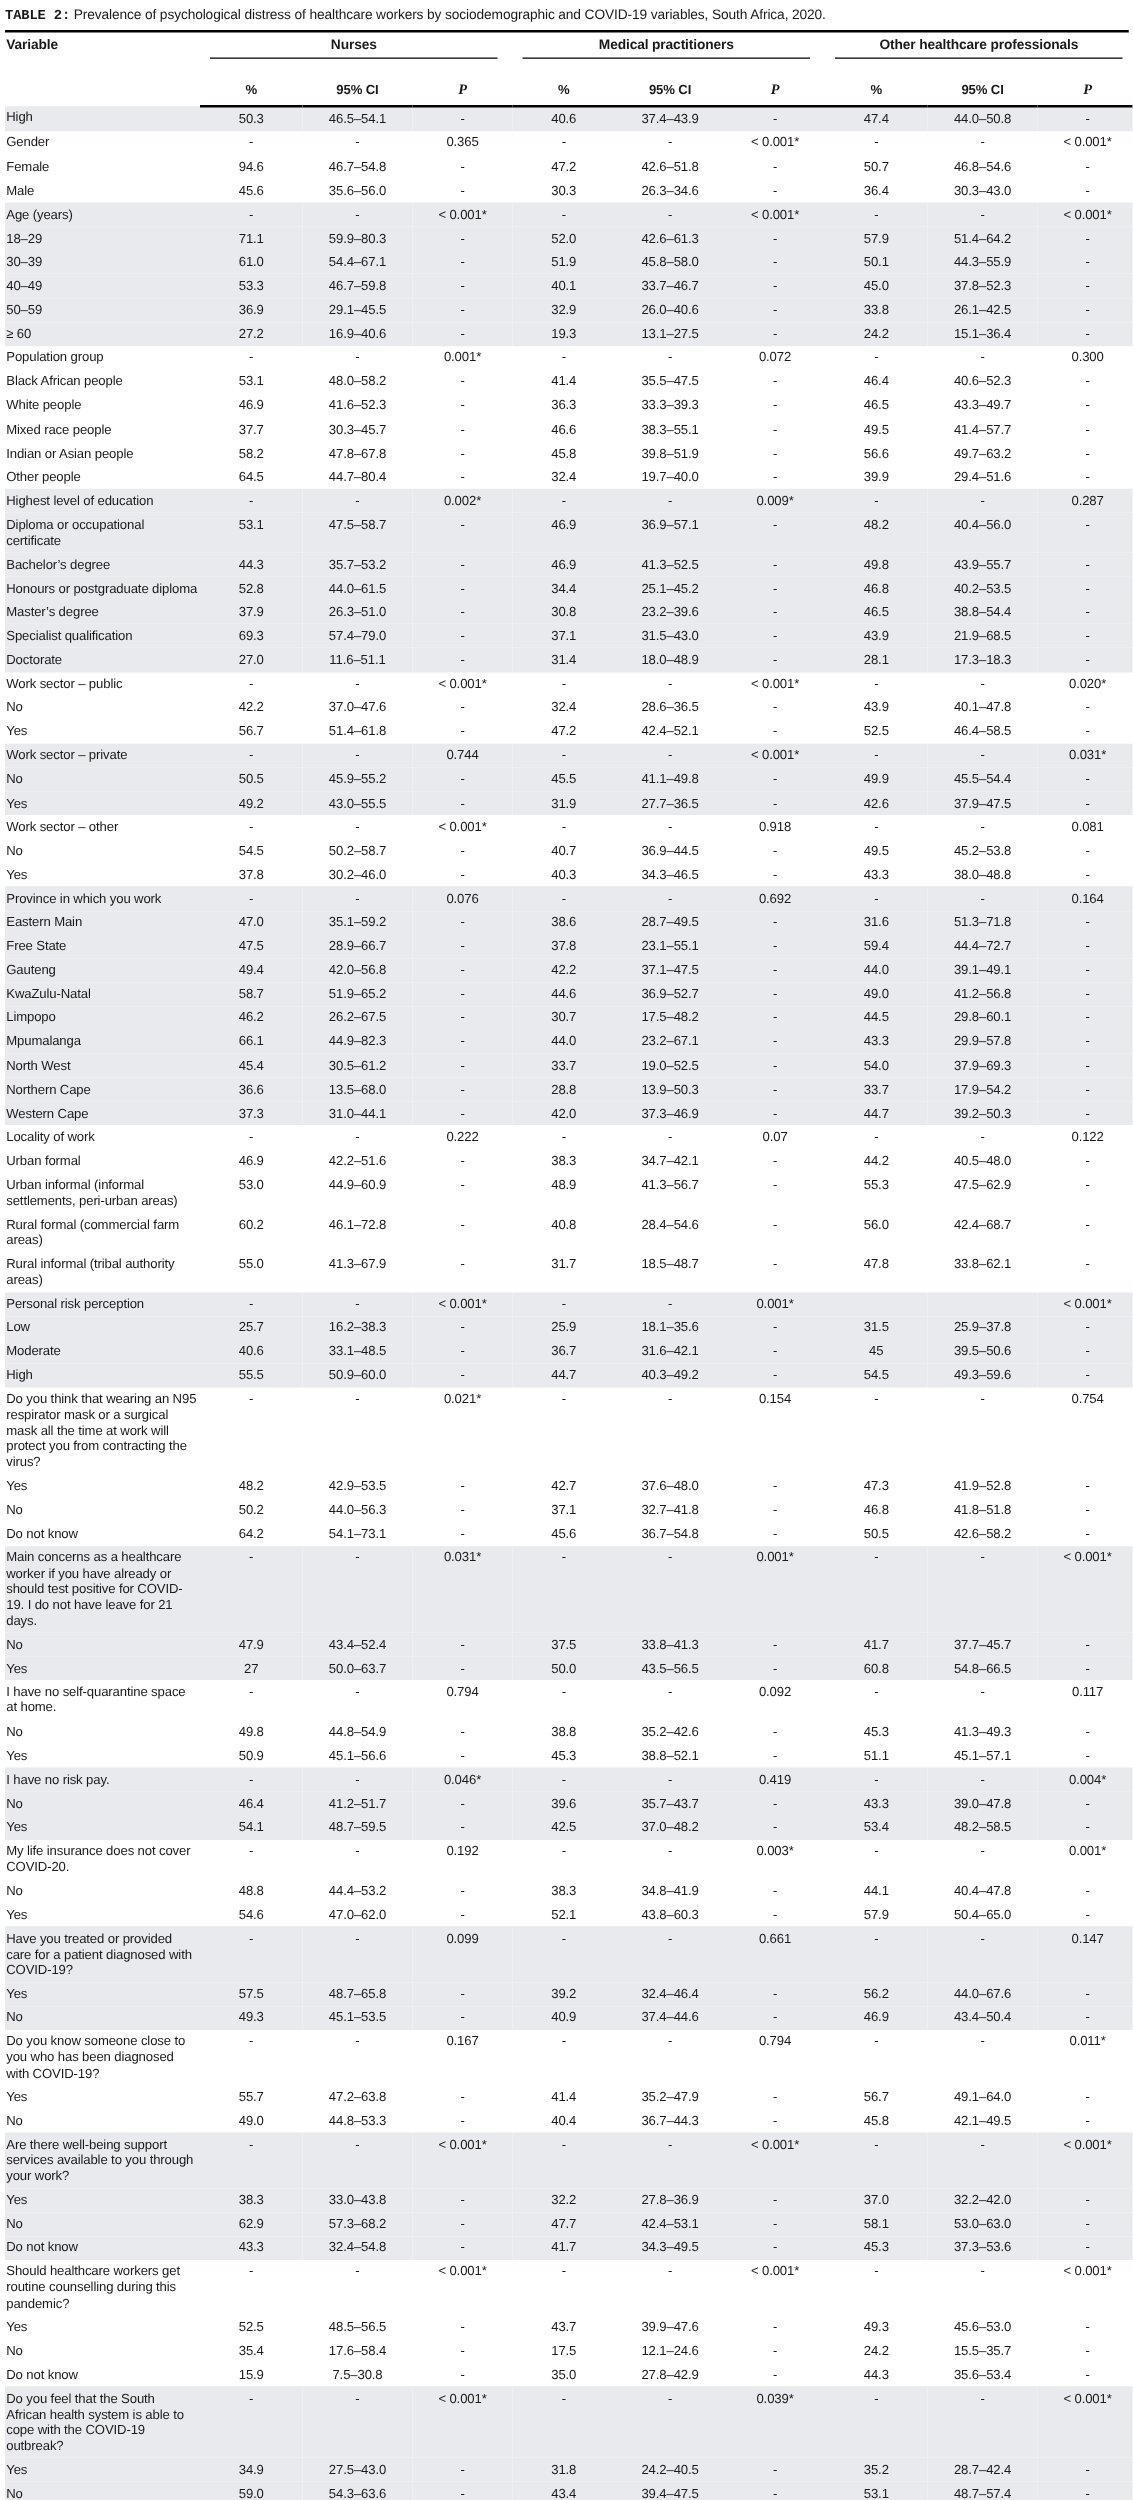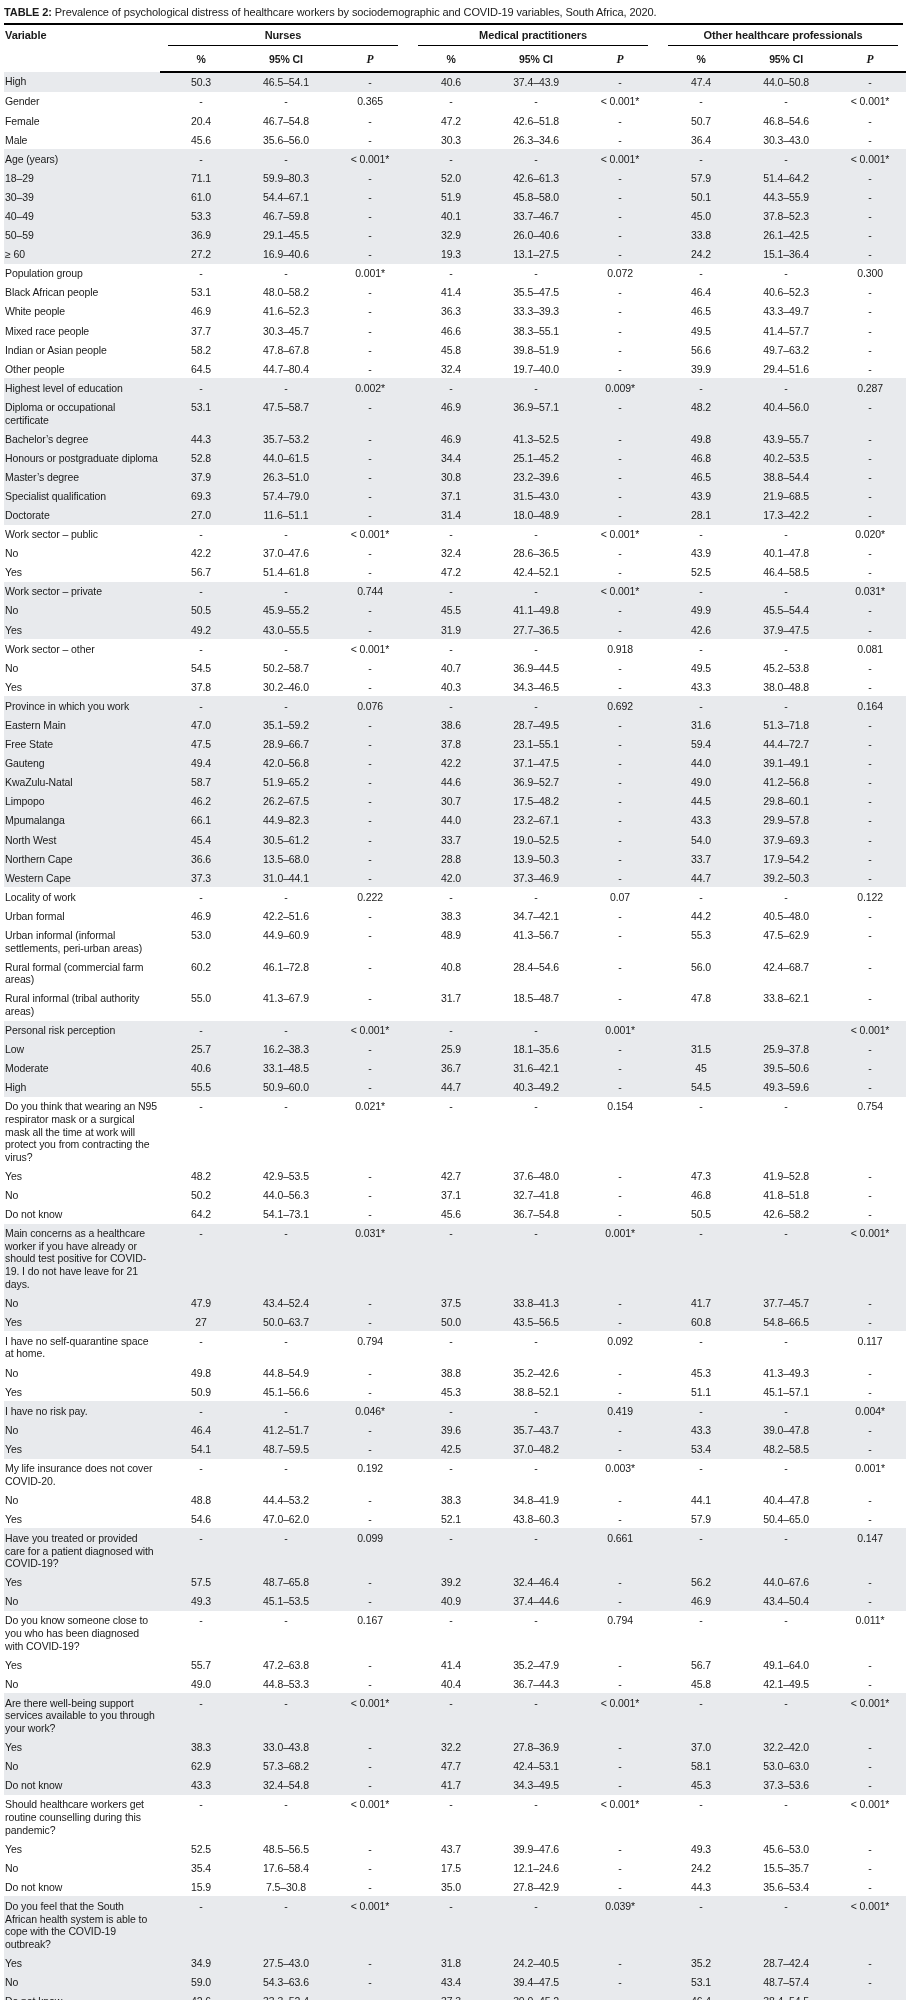--- a/index.html
+++ b/index.html
@@ -1,29 +1,29 @@
 <!DOCTYPE html>
 <html><head>
 <meta charset="utf-8">
 <style>
   html,body{margin:0;padding:0;background:#ffffff;}
   .page{width:906px;box-sizing:border-box;padding:4px 3px 6px 4px;
         font-family:"Liberation Sans",sans-serif;color:#1a1a1a;}
   .title{font-size:11px;line-height:1.35;padding:1px 0 3px 0;border-bottom:2.5px solid #000;
          letter-spacing:-0.1px;}
-  .title-label{font-weight:bold;}
+  .title-label{font-weight:bold;font-family:Liberation Mono, monospace;}
   table{width:899px;border-collapse:collapse;table-layout:fixed;border-bottom:2.5px solid #000;}
   col.c-var{width:156px;}
   col.c-pct{width:82px;} col.c-ci{width:88px;} col.c-p{width:80px;}
   th,td{font-size:10.5px;line-height:1.2;letter-spacing:-0.1px;vertical-align:top;}
   thead th{font-weight:bold;padding:4px 2px 10px;}
   th.var-head{text-align:left;padding-left:1px;font-size:11px;}
   th.grp{padding:4px 0 0;}
   .grp-inner{display:block;text-align:center;font-size:11px;border-bottom:1.3px solid #000;
-             margin:0 12px 4px 8px;padding-bottom:3px;}
+             margin:0 12px 16px 8px;padding-bottom:3px;}
   tr.sub-row th{border-bottom:2px solid #000;padding:3px 2px 4px;text-align:center;}
   th.p-head{font-family:"Liberation Serif",serif;font-style:italic;font-size:11.5px;}
   tbody td{padding:3.5px 2px 3px;}
   td.var{text-align:left;padding-left:1px;}
   td.var.bold{font-weight:normal;}
   td.num{text-align:center;}
   tr.shaded{background:#e8eaed;}
 </style>
 </head>
 <body>
@@ -91,21 +91,21 @@
           <td class="num">0.365</td>
           <td class="num">-</td>
           <td class="num">-</td>
           <td class="num">&lt; 0.001*</td>
           <td class="num">-</td>
           <td class="num">-</td>
           <td class="num">&lt; 0.001*</td>
         </tr>
         <tr>
           <td class="var">Female</td>
-          <td class="num">20.4</td>
+          <td class="num">94.6</td>
           <td class="num">46.7–54.8</td>
           <td class="num">-</td>
           <td class="num">47.2</td>
           <td class="num">42.6–51.8</td>
           <td class="num">-</td>
           <td class="num">50.7</td>
           <td class="num">46.8–54.6</td>
           <td class="num">-</td>
         </tr>
         <tr>
@@ -338,21 +338,21 @@
         </tr>
         <tr class="shaded">
           <td class="var">Doctorate</td>
           <td class="num">27.0</td>
           <td class="num">11.6–51.1</td>
           <td class="num">-</td>
           <td class="num">31.4</td>
           <td class="num">18.0–48.9</td>
           <td class="num">-</td>
           <td class="num">28.1</td>
-          <td class="num">17.3–42.2</td>
+          <td class="num">17.3–18.3</td>
           <td class="num">-</td>
         </tr>
         <tr>
           <td class="var bold">Work sector – public</td>
           <td class="num">-</td>
           <td class="num">-</td>
           <td class="num">&lt; 0.001*</td>
           <td class="num">-</td>
           <td class="num">-</td>
           <td class="num">&lt; 0.001*</td>

